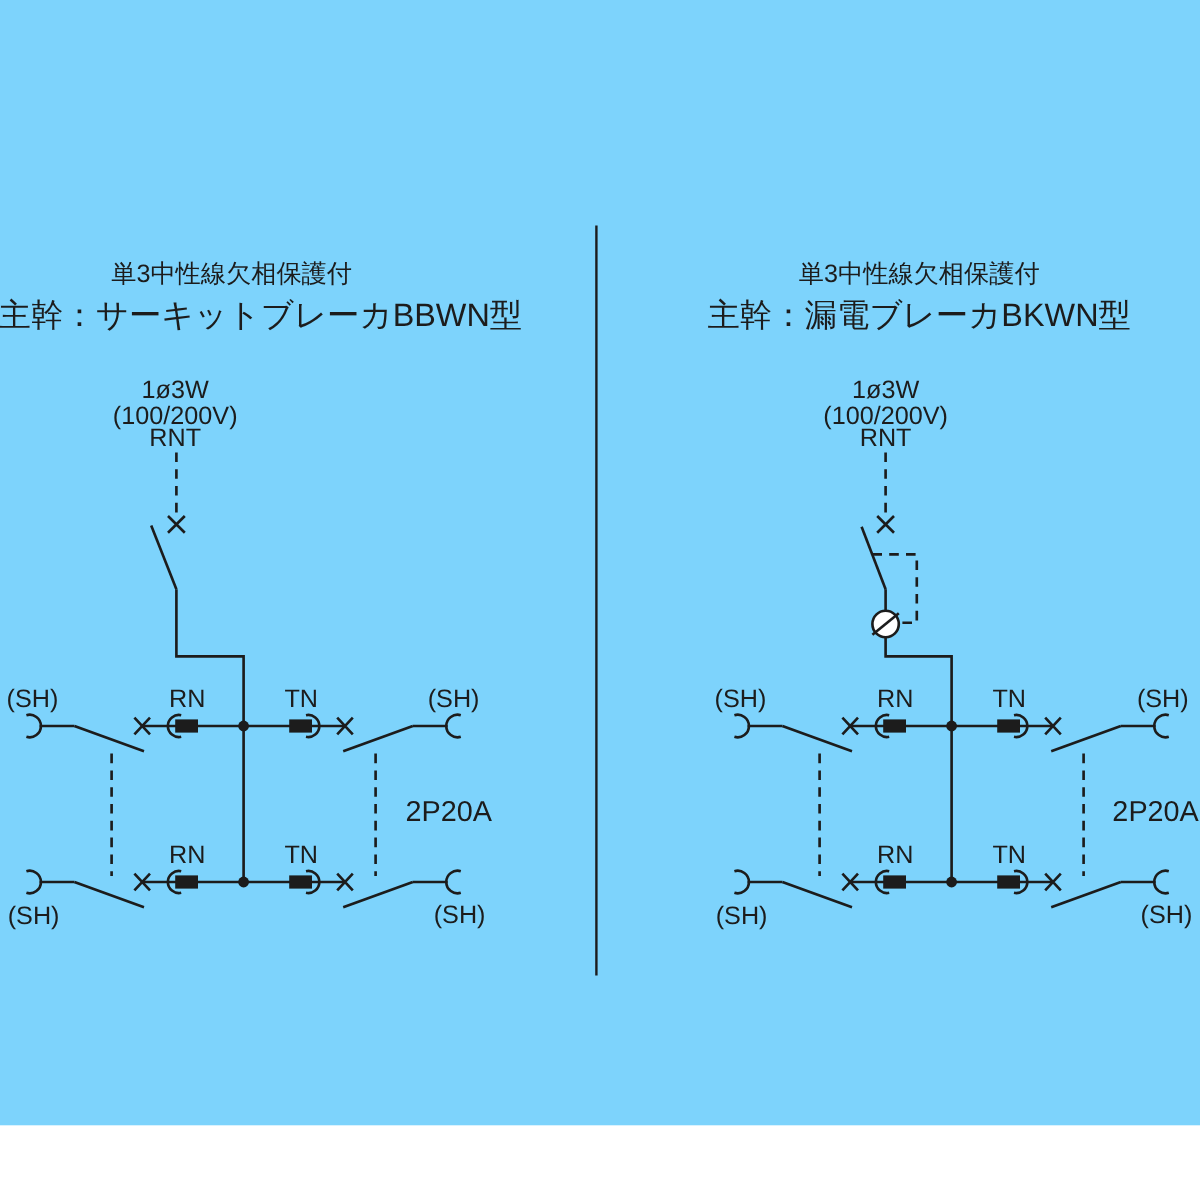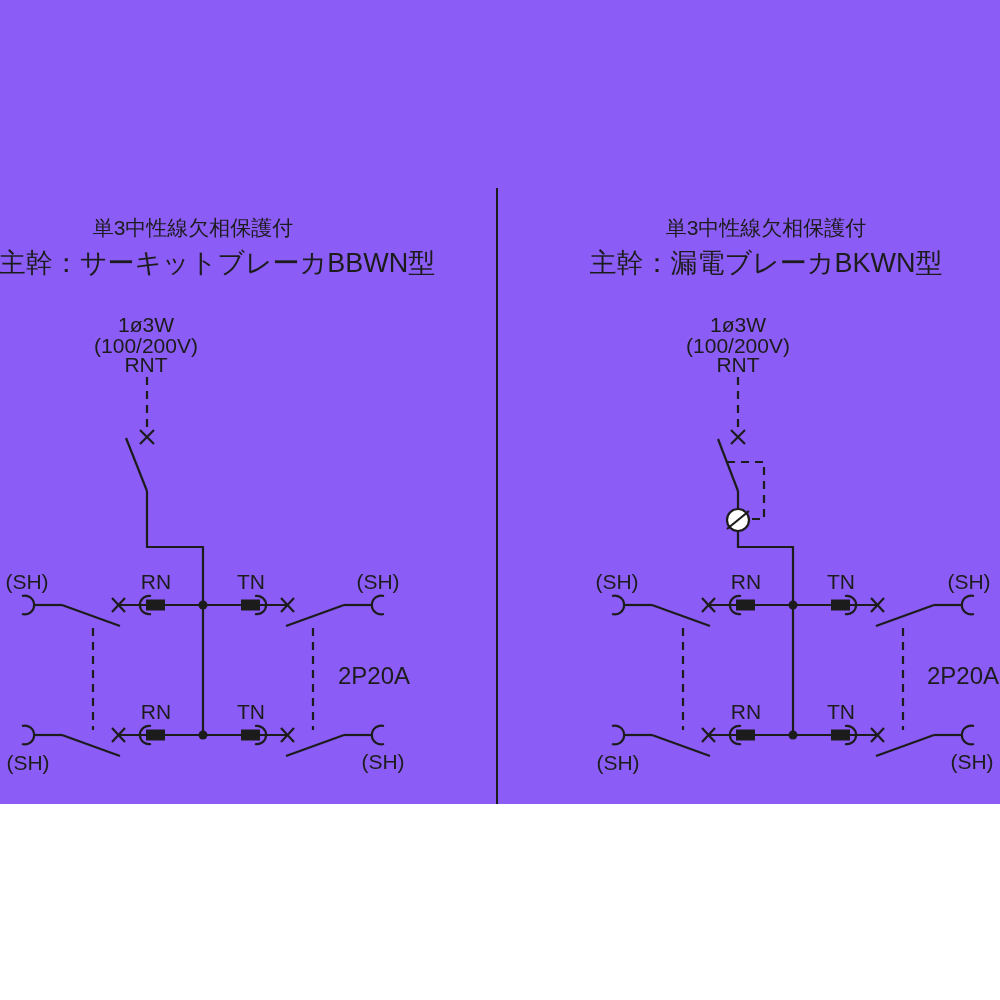--- a/index.html
+++ b/index.html
@@ -3,22 +3,22 @@
 <meta charset="utf-8">
 <style>
   html, body {
     margin: 0;
     padding: 0;
     background: #ffffff;
   }
   .figure {
     position: relative;
     width: 1000px;
-    height: 804px;
-    background: #8b5cf6;
+    height: 938px;
+    background: #7dd3fc;
     overflow: hidden;
   }
   svg { display: block; }
   .s {
     fill: none;
     stroke: #1c1c1c;
     stroke-width: 2.2;
   }
   .dash { stroke-dasharray: 8 6; }
   .f { fill: #1c1c1c; stroke: none; }

